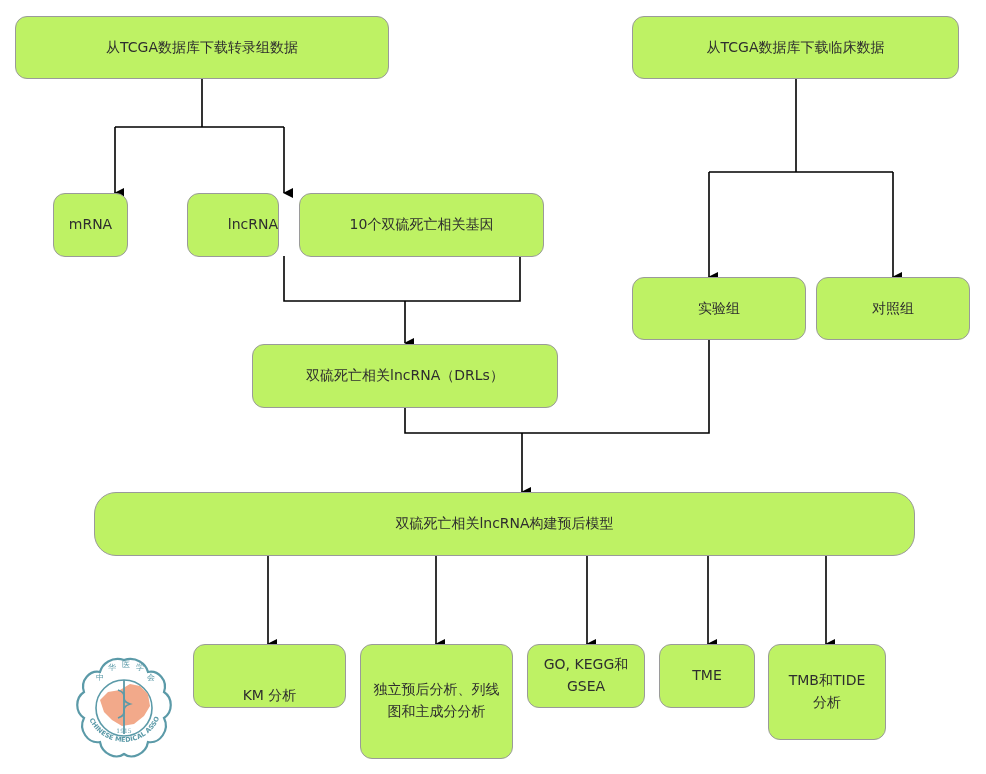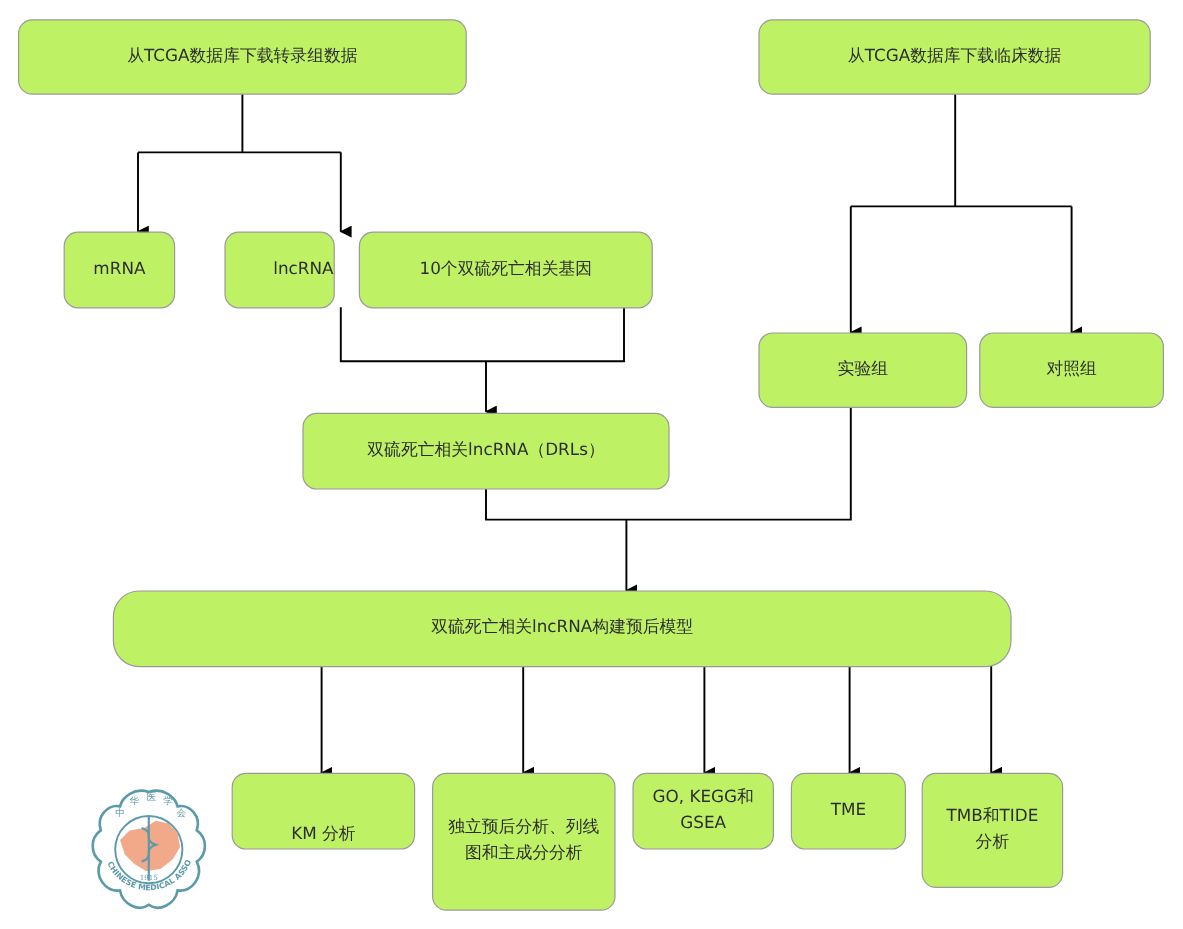--- a/index.html
+++ b/index.html
@@ -43,39 +43,39 @@
     <path d="M826,555 V644" marker-end="url(#arr)"></path>
   </g>
 </svg>
 
 <div class="box" style="left:15px;top:16px;width:374px;height:63px;">
   <span>从TCGA数据库下载转录组数据</span>
 </div>
 <div class="box" style="left:632px;top:16px;width:327px;height:63px;">
   <span>从TCGA数据库下载临床数据</span>
 </div>
-<div class="box" style="left:53px;top:193px;width:93px;height:64px;">
+<div class="box" style="left:53px;top:193px;width:75px;height:64px;">
   <span>mRNA</span>
 </div>
 <div class="box" style="left:187px;top:193px;width:92px;height:64px;justify-content:flex-end;">
   <span>lncRNA</span>
 </div>
 <div class="box" style="left:299px;top:193px;width:245px;height:64px;transform:none;">
   <span>10个双硫死亡相关基因</span>
 </div>
 <div class="box" style="left:632px;top:277px;width:174px;height:63px;">
   <span>实验组</span>
 </div>
 <div class="box" style="left:816px;top:277px;width:154px;height:63px;">
   <span>对照组</span>
 </div>
 <div class="box" style="left:252px;top:344px;width:306px;height:64px;">
   <span>双硫死亡相关lncRNA（DRLs）</span>
 </div>
-<div class="box" style="left:94px;top:492px;width:749px;height:64px;border-radius:22px;">
+<div class="box" style="left:94px;top:492px;width:821px;height:64px;border-radius:22px;">
   <span>双硫死亡相关lncRNA构建预后模型</span>
 </div>
 <div class="box" style="left:193px;top:644px;width:153px;height:64px;align-items:flex-end;">
   <span>KM 分析</span>
 </div>
 <div class="box tall" style="left:360px;top:644px;width:153px;height:115px;padding-left:8px;padding-right:8px;">
   <span style="padding-top:8px;">独立预后分析、列线图和主成分分析</span>
 </div>
 <div class="box" style="left:527px;top:644px;width:118px;height:64px;padding:0 10px;">
   <span>GO, KEGG和GSEA</span>

